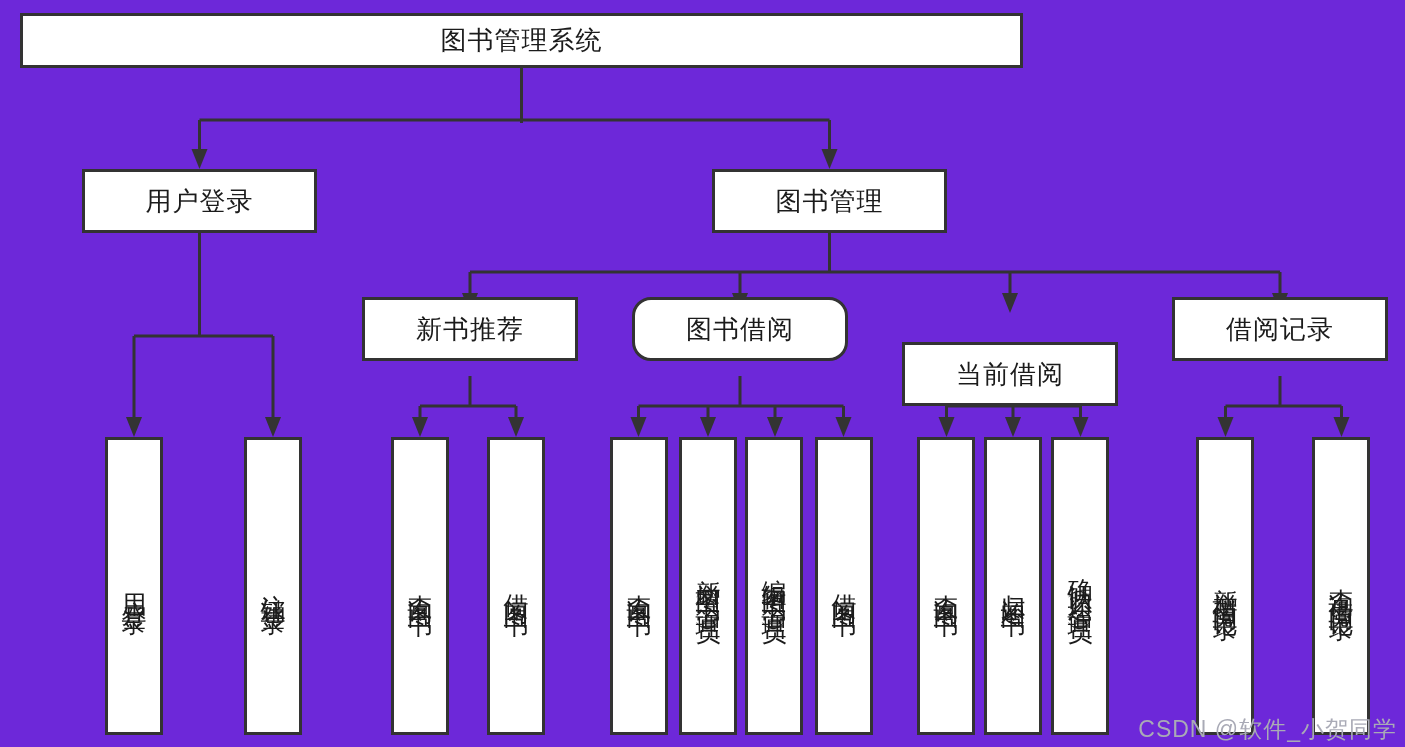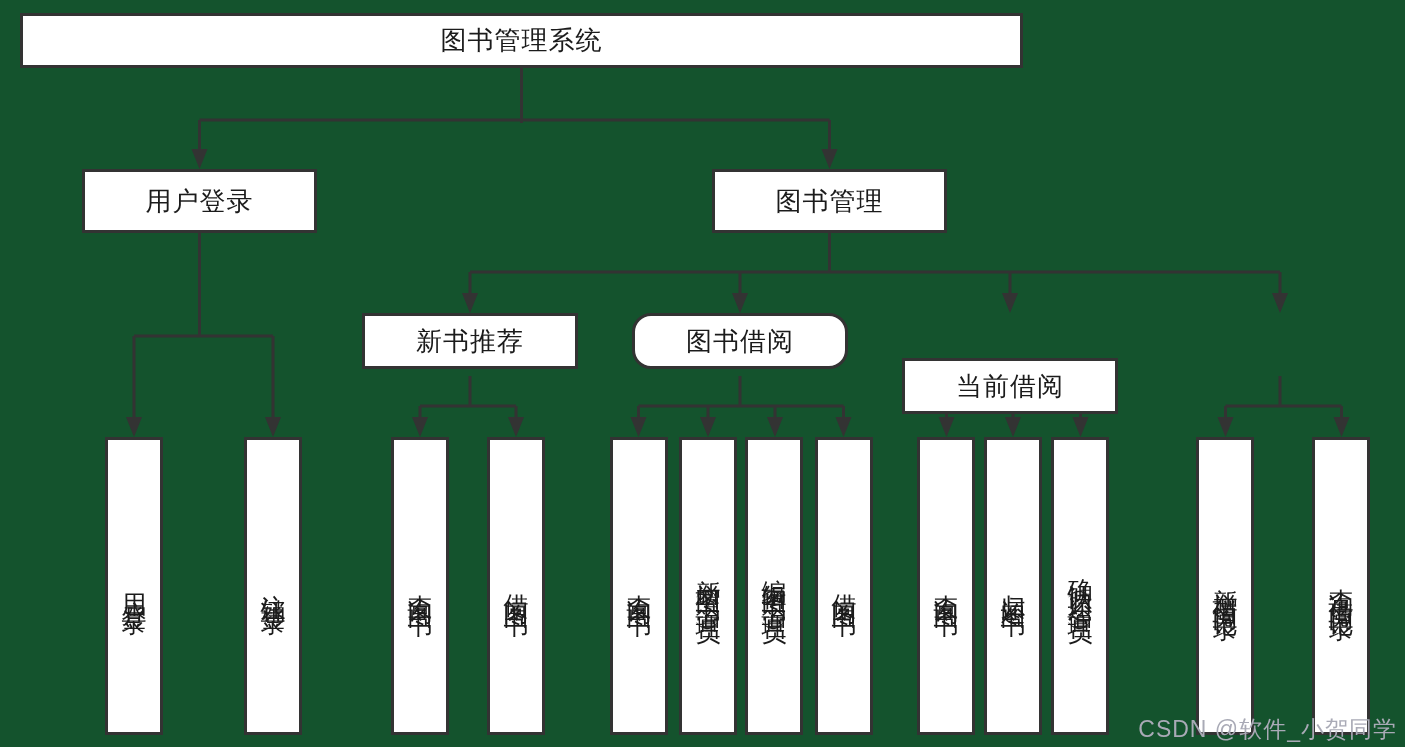--- a/index.html
+++ b/index.html
@@ -1,26 +1,26 @@
 <!DOCTYPE html>
 <html><head>
 <meta charset="utf-8">
 <style>
   html,body{margin:0;padding:0;background:#fff;}
   body{font-family:"Liberation Sans",sans-serif;}
-  .stage{position:relative;width:1405px;height:747px;background:#14532d;overflow:hidden;}
+  .stage{position:relative;width:1405px;height:747px;background:#6d28d9;overflow:hidden;}
   .wires{position:absolute;left:0;top:0;width:1405px;height:747px;}
   .box{position:absolute;background:#ffffff;border:3px solid #333333;box-sizing:border-box;
        display:flex;align-items:center;justify-content:center;color:#1b1b1b;}
   .h-label{font-size:26px;letter-spacing:1px;white-space:nowrap;}
   .v-label{writing-mode:vertical-rl;font-size:25px;letter-spacing:6px;line-height:1;white-space:nowrap;}
   .root-box{left:20px;top:13px;width:1003px;height:55px;}
   .l2a{left:82px;top:169px;width:235px;height:64px;}
   .l2b{left:712px;top:169px;width:235px;height:64px;font-family:Liberation Mono, monospace;}
-  .l3{top:313px;width:216px;height:56px;}
+  .l3{top:297px;width:216px;height:64px;}
   .l3a{left:362px;} .l3b{left:632px;border-radius:19px;} .l3c{left:902px;margin-top:45px;} .l3d{left:1172px;}
   .leaf{top:437px;width:58px;height:298px;}
   .watermark{position:absolute;right:8px;top:714px;font-size:23px;color:#a9aab6;letter-spacing:1px;}
 </style>
 </head>
 <body>
 
 <div class="stage">
 
   <svg class="wires" viewBox="0 0 1405 747">
@@ -70,20 +70,23 @@
 
   <div class="box l3 l3a">
     <span class="h-label">新书推荐</span>
   </div>
   <div class="box l3 l3b">
     <span class="h-label">图书借阅</span>
   </div>
   <div class="box l3 l3c">
     <span class="h-label">当前借阅</span>
   </div>
+  <div class="box l3 l3d">
+    <span class="h-label">借阅记录</span>
+  </div>
 
   <div class="box leaf" style="left:105px;">
     <span class="v-label">用户登录</span>
   </div>
   <div class="box leaf" style="left:244px;">
     <span class="v-label">注销登录</span>
   </div>
 
   <div class="box leaf" style="left:391px;">
     <span class="v-label">查询图书</span>

